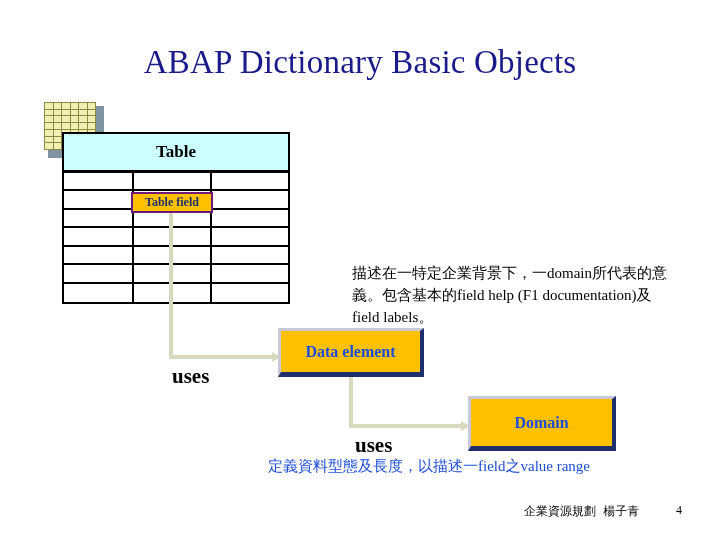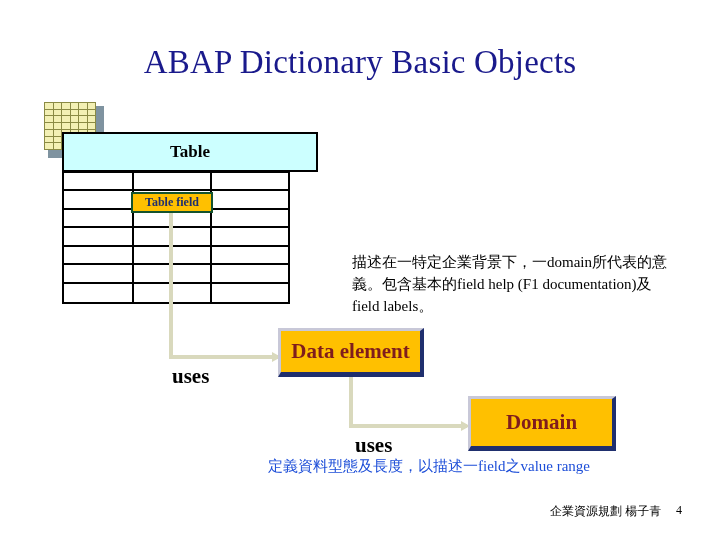--- a/index.html
+++ b/index.html
@@ -67,21 +67,21 @@
   }
   #grid-icon .cell {
     background: #f3f0b4;
   }
 
   
   #table-header {
     position: absolute;
     left: 62px;
     top: 132px;
-    width: 256px;
+    width: 228px;
     height: 40px;
     background: #ccffff;
     border: 2px solid #000000;
     box-sizing: border-box;
     display: flex;
     align-items: center;
     justify-content: center;
   }
   #table-header .label {
     font-family: "Liberation Serif", "DejaVu Serif", serif;
@@ -115,40 +115,40 @@
   #table-body .tcell:last-child { border-right: none; }
 
   
   #table-field-badge {
     position: absolute;
     left: 131px;
     top: 192px;
     width: 82px;
     height: 21px;
     background: #ffc000;
-    border: 2px solid #14532d;
+    border: 2px solid #701a75;
     box-sizing: border-box;
     display: flex;
     align-items: center;
     justify-content: center;
     z-index: 6;
   }
   #table-field-badge .label {
     font-family: "Liberation Serif", "DejaVu Serif", serif;
     font-size: 12px;
     font-weight: bold;
     color: #1f2f6e;
     white-space: nowrap;
   }
 
   
   #de-description {
     position: absolute;
     left: 352px;
-    top: 252px;
+    top: 263px;
     width: 318px;
     font-family: "Liberation Serif", "DejaVu Serif", serif;
     font-size: 15px;
     line-height: 1.45;
     color: #000000;
     text-align: left;
   }
 
   
   .conn-line {
@@ -195,23 +195,23 @@
     align-items: center;
     justify-content: center;
     border-top: 3px solid #c8c8d8;
     border-left: 3px solid #c8c8d8;
     border-right: 4px solid #1f2f6e;
     border-bottom: 5px solid #1f2f6e;
     z-index: 4;
   }
   .gold-box .label {
     font-family: "Liberation Serif", "DejaVu Serif", serif;
-    font-size: 21px;
+    font-size: 16px;
     font-weight: bold;
-    color: #7f1d1d;
+    color: #1d4ed8;
     white-space: nowrap;
   }
   #box-data-element {
     left: 278px;
     top: 328px;
     width: 146px;
     height: 49px;
   }
   #box-domain {
     left: 468px;
@@ -230,23 +230,23 @@
     font-size: 15px;
     line-height: 1.4;
     color: #1d4ed8;
     text-align: left;
     white-space: nowrap;
   }
 
   
   #footer-text {
     position: absolute;
-    left: 550px;
+    left: 524px;
     top: 503px;
-    font-family: Liberation Sans, sans-serif;
+    font-family: Liberation Mono, monospace;
     font-size: 12px;
     color: #000000;
     white-space: nowrap;
   }
   #footer-page {
     position: absolute;
     left: 676px;
     top: 503px;
     font-family: "Liberation Serif", "DejaVu Serif", serif;
     font-size: 12px;

